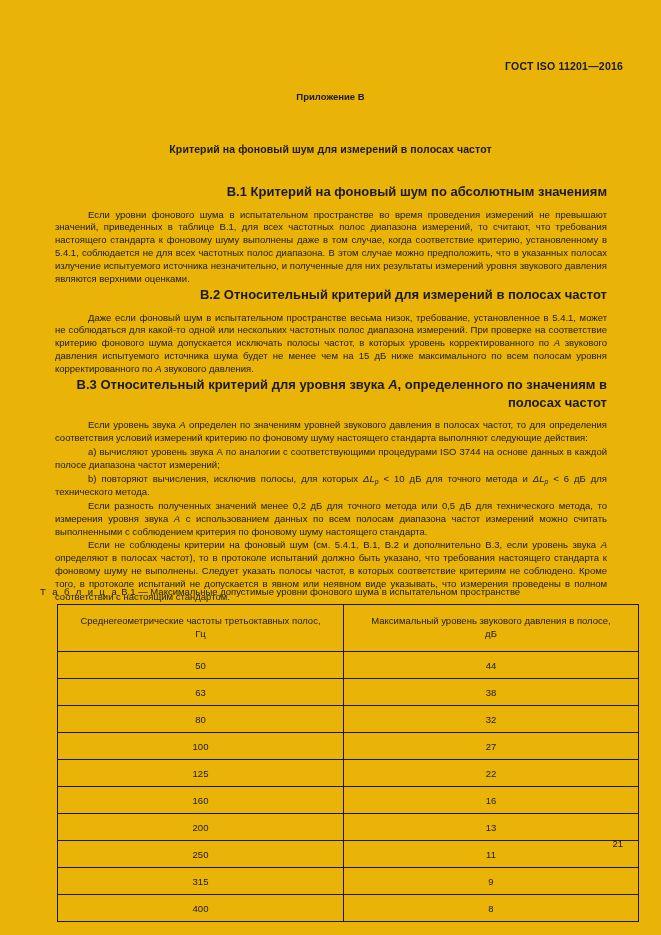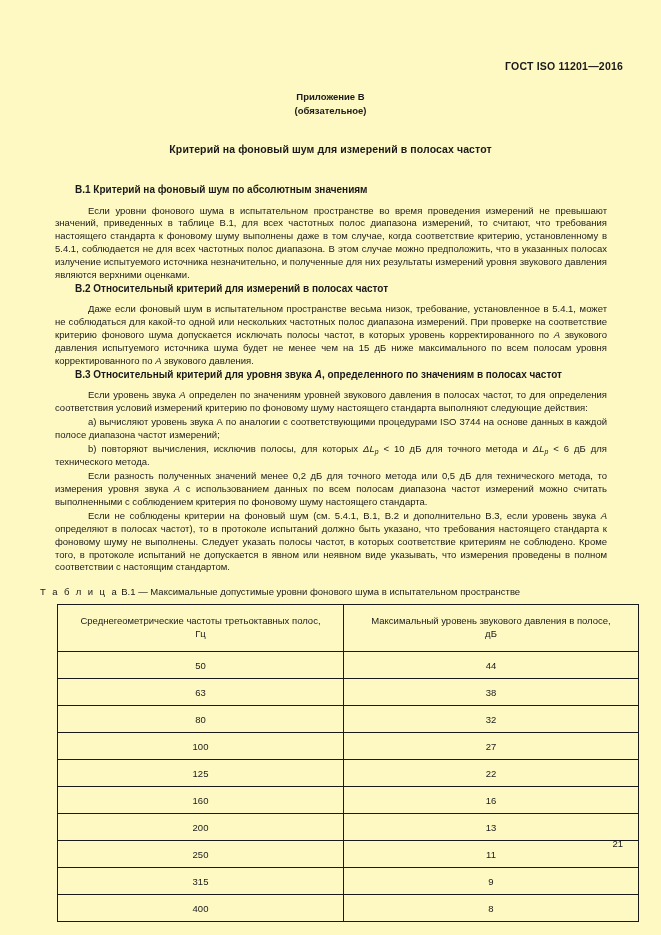--- a/index.html
+++ b/index.html
@@ -4,21 +4,21 @@
 <style>
   html, body {
     margin: 0;
     padding: 0;
     background: #ffffff;
   }
   .page {
     position: relative;
     width: 661px;
     height: 935px;
-    background: #fef9c3;
+    background: #eab308;
     font-family: "Liberation Sans", sans-serif;
     color: #1a1a1a;
     box-sizing: border-box;
     overflow: hidden;
   }
 
   
   .running-head {
     position: absolute;
     top: 60px;
@@ -54,26 +54,27 @@
   }
 
   
   .body-col {
     position: absolute;
     top: 183px;
     left: 55px;
     width: 552px;
   }
   h2.sec {
-    font-size: 10px;
+    font-size: 13px;
     font-weight: bold;
     margin: 0 0 5px 0;
     padding: 0;
     text-indent: 20px;
     line-height: 1.35;
+    text-align: right;
   }
   .sec-gap { margin-top: 11px; }
   p.para {
     font-size: 9.5px;
     margin: 8px 0 0 0;
     padding: 0;
     line-height: 1.36;
     text-align: justify;
     text-indent: 33px;
     hyphens: auto;
@@ -139,21 +140,20 @@
 </style>
 </head>
 <body>
 
 <div class="page">
 
   <div class="running-head">ГОСТ ISO 11201—2016</div>
 
   <div class="annex-block">
     <span class="ln">Приложение В</span>
-    <span class="ln">(обязательное)</span>
   </div>
 
   <div class="doc-title">Критерий на фоновый шум для измерений в полосах частот</div>
 
   <div class="body-col">
 
     <h2 class="sec">В.1 Критерий на фоновый шум по абсолютным значениям</h2>
     <p class="para">Если уровни фонового шума в испытательном пространстве во время проведения измерений не превышают значений, приведенных в таблице В.1, для всех частотных полос диапазона измерений, то считают, что требования настоящего стандарта к фоновому шуму выполнены даже в том случае, когда соответствие критерию, установленному в 5.4.1, соблюдается не для всех частотных полос диапазона. В этом случае можно предположить, что в указанных полосах излучение испытуемого источника незначительно, и полученные для них результаты измерений уровня звукового давления являются верхними оценками.</p>
 
     <h2 class="sec sec-gap">В.2 Относительный критерий для измерений в полосах частот</h2>

